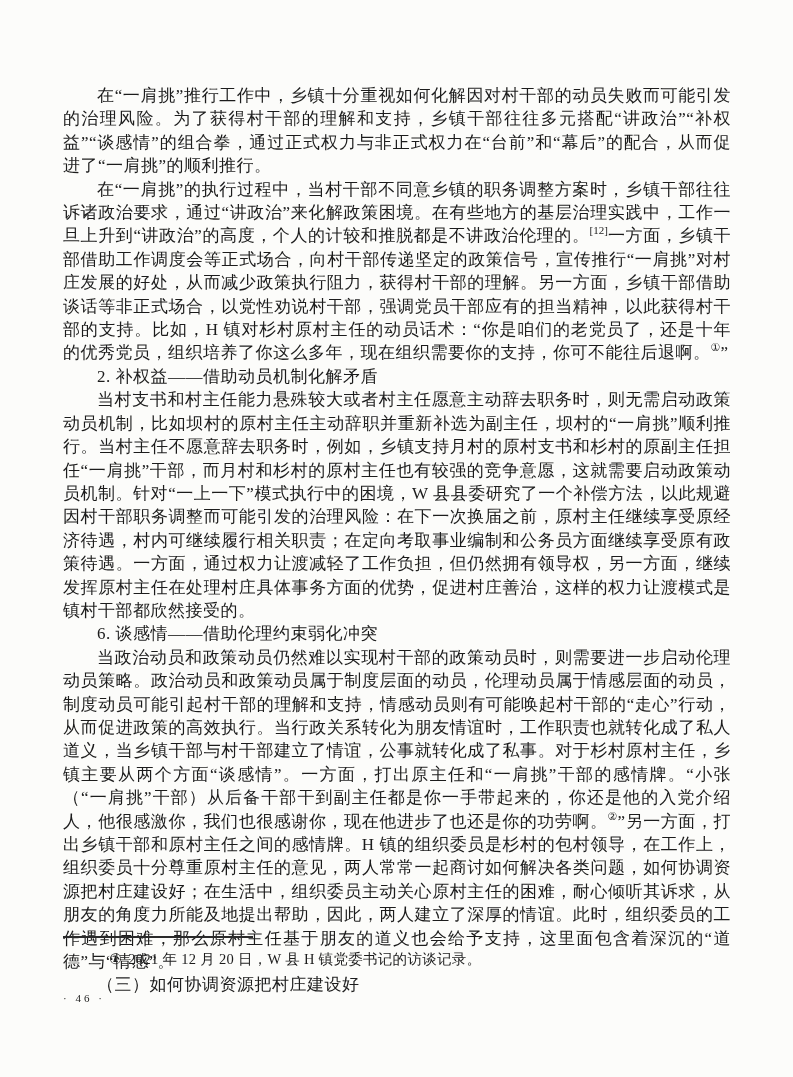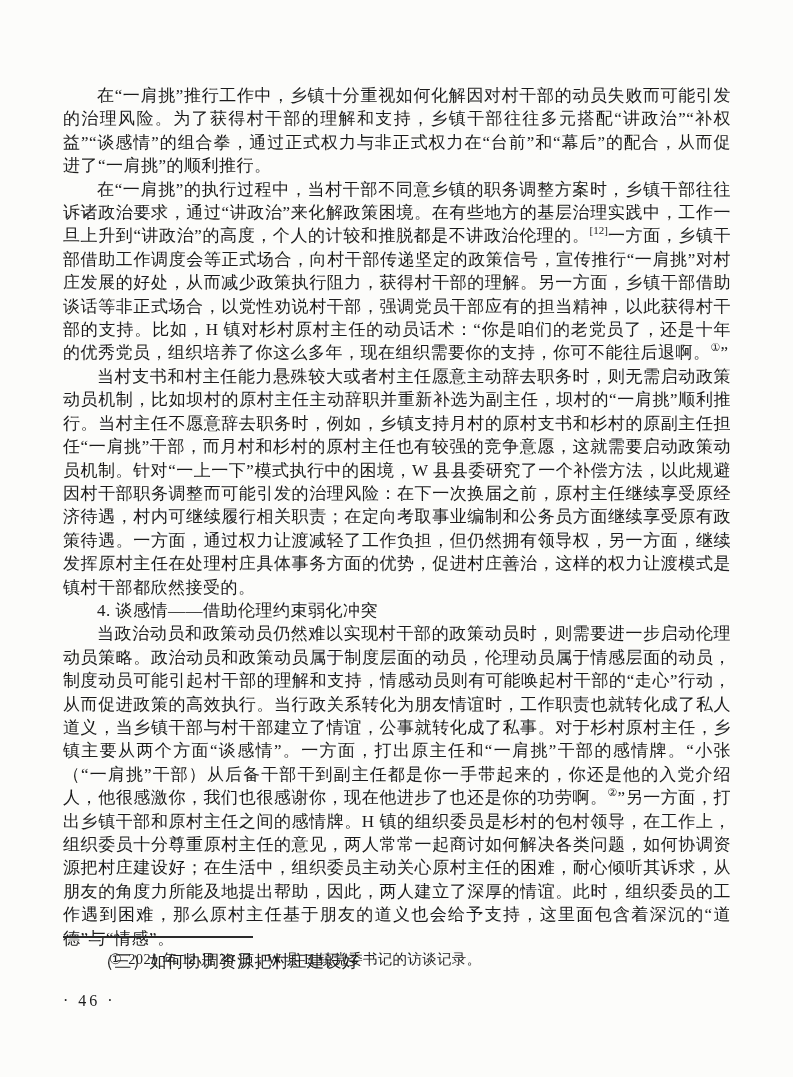--- a/index.html
+++ b/index.html
@@ -59,40 +59,41 @@
     padding-left: 46px;
     letter-spacing: 0.3px;
   }
   .fn-marker {
     margin-right: 6px;
   }
   .page-number {
     position: absolute;
     left: 63px;
     top: 992px;
-    font-size: 16px;
+    font-size: 11px;
     letter-spacing: 3px;
   }
 </style>
 </head>
 <body>
 
 <div class="page">
 
   <div class="text-block">
 
     <p>在“一肩挑”推行工作中，乡镇十分重视如何化解因对村干部的动员失败而可能引发的治理风险。为了获得村干部的理解和支持，乡镇干部往往多元搭配“讲政治”“补权益”“谈感情”的组合拳，通过正式权力与非正式权力在“台前”和“幕后”的配合，从而促进了“一肩挑”的顺利推行。</p>
 
 
     <p><span>在“一肩挑”的执行过程中，当村干部不同意乡镇的职务调整方案时，乡镇干部往往诉诸政治要求，通过“讲政治”来化解政策困境。在有些地方的基层治理实践中，工作一旦上升到“讲政治”的高度，个人的计较和推脱都是不讲政治伦理的。</span><span class="sup">[12]</span><span>一方面，乡镇干部借助工作调度会等正式场合，向村干部传递坚定的政策信号，宣传推行“一肩挑”对村庄发展的好处，从而减少政策执行阻力，获得村干部的理解。另一方面，乡镇干部借助谈话等非正式场合，以党性劝说村干部，强调党员干部应有的担当精神，以此获得村干部的支持。比如，H 镇对杉村原村主任的动员话术：“你是咱们的老党员了，还是十年的优秀党员，组织培养了你这么多年，现在组织需要你的支持，你可不能往后退啊。</span><span class="sup">①</span><span>”</span></p>
 
+    <p>2. 补权益——借助动员机制化解矛盾</p>
 
     <p>当村支书和村主任能力悬殊较大或者村主任愿意主动辞去职务时，则无需启动政策动员机制，比如坝村的原村主任主动辞职并重新补选为副主任，坝村的“一肩挑”顺利推行。当村主任不愿意辞去职务时，例如，乡镇支持月村的原村支书和杉村的原副主任担任“一肩挑”干部，而月村和杉村的原村主任也有较强的竞争意愿，这就需要启动政策动员机制。针对“一上一下”模式执行中的困境，W 县县委研究了一个补偿方法，以此规避因村干部职务调整而可能引发的治理风险：在下一次换届之前，原村主任继续享受原经济待遇，村内可继续履行相关职责；在定向考取事业编制和公务员方面继续享受原有政策待遇。一方面，通过权力让渡减轻了工作负担，但仍然拥有领导权，另一方面，继续发挥原村主任在处理村庄具体事务方面的优势，促进村庄善治，这样的权力让渡模式是镇村干部都欣然接受的。</p>
 
-    <p>4. 谈感情——借助伦理约束弱化冲突</p>
+    <p>6. 谈感情——借助伦理约束弱化冲突</p>
 
     <p><span>当政治动员和政策动员仍然难以实现村干部的政策动员时，则需要进一步启动伦理动员策略。政治动员和政策动员属于制度层面的动员，伦理动员属于情感层面的动员，制度动员可能引起村干部的理解和支持，情感动员则有可能唤起村干部的“走心”行动，从而促进政策的高效执行。当行政关系转化为朋友情谊时，工作职责也就转化成了私人道义，当乡镇干部与村干部建立了情谊，公事就转化成了私事。对于杉村原村主任，乡镇主要从两个方面“谈感情”。一方面，打出原主任和“一肩挑”干部的感情牌。“小张（“一肩挑”干部）从后备干部干到副主任都是你一手带起来的，你还是他的入党介绍人，他很感激你，我们也很感谢你，现在他进步了也还是你的功劳啊。</span><span class="sup">②</span><span>”另一方面，打出乡镇干部和原村主任之间的感情牌。H 镇的组织委员是杉村的包村领导，在工作上，组织委员十分尊重原村主任的意见，两人常常一起商讨如何解决各类问题，如何协调资源把村庄建设好；在生活中，组织委员主动关心原村主任的困难，耐心倾听其诉求，从朋友的角度力所能及地提出帮助，因此，两人建立了深厚的情谊。此时，组织委员的工作遇到困难，那么原村主任基于朋友的道义也会给予支持，这里面包含着深沉的“道德”与“情感”。</span></p>
 
     <p>（三）如何协调资源把村庄建设好</p>
 
   </div>
 
   <div class="footnote-area">
     <div class="footnote-rule"></div>
 

